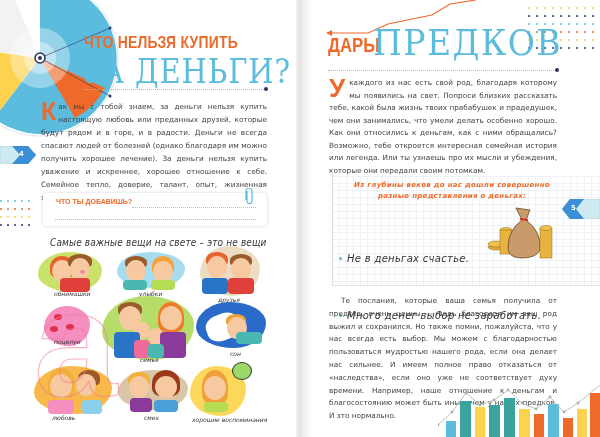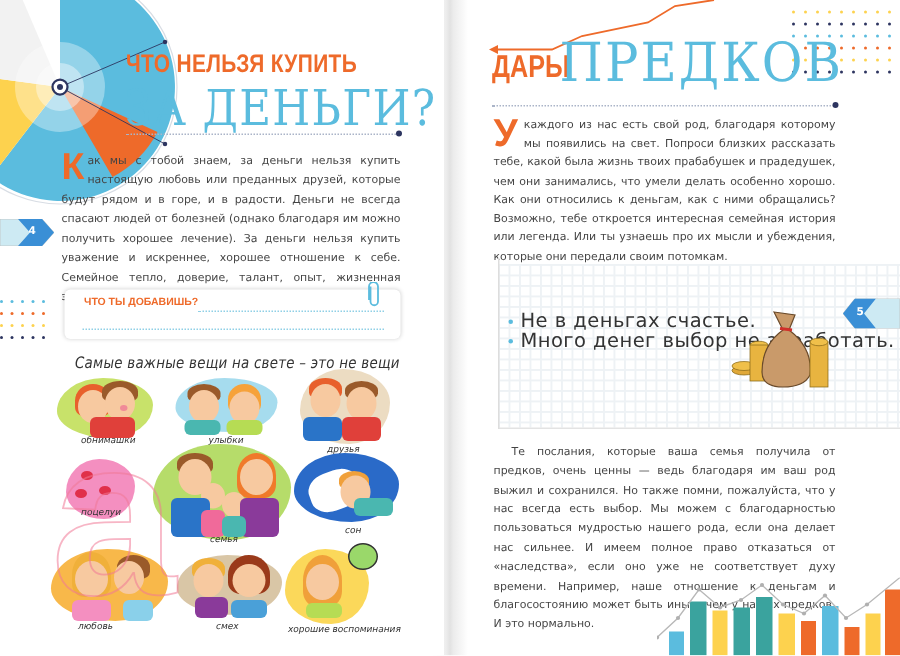--- a/index.html
+++ b/index.html
@@ -67,21 +67,21 @@
     color: #ee6a2a; margin-right: 4px; margin-top: 1px; }
 
   .gridbox { position: absolute; left: 332px; top: 176px; width: 268px; height: 110px;
     background-color: #fff;
     background-image: linear-gradient(#eef2f5 1px, transparent 1px), linear-gradient(90deg, #eef2f5 1px, transparent 1px);
     background-size: 7px 7px; border-bottom: 1px solid #e3e3e3; }
   .gridbox-arrow { position: absolute; left: 332px; top: 172px; width: 1px; height: 114px; background: #ddd; }
   .proverb-head { position: absolute; left: 352px; top: 180px; width: 200px; text-align: center; color: #ee6a2a;
     font-size: 7px; font-weight: bold; line-height: 11px; letter-spacing: 0.3px; font-style: italic; }
   .proverbs { position: absolute; left: 338px; top: 208px; list-style: none; }
-  .proverbs li { position: relative; padding-left: 9px; font-size: 13px; line-height: 13px; color: #333; letter-spacing: 0.3px; white-space: nowrap; }
+  .proverbs li { position: relative; padding-left: 9px; font-size: 10px; line-height: 13px; color: #333; font-style: italic; letter-spacing: 0.3px; white-space: nowrap; margin-top: 44px; }
   .proverbs li::before { content: ""; position: absolute; left: 1px; top: 5px; width: 3px; height: 3px; border-radius: 50%; background: #5bbcde; }
 
   .moneybag { position: absolute; left: 486px; top: 200px; width: 72px; height: 62px; }
   .tab-right { position: absolute; left: 562px; top: 199px; width: 38px; height: 20px; }
   .tab-num-r { position: absolute; left: 571px; top: 204px; font-size: 7px; color: #fff; font-weight: bold; }
 
   .body-r2 { position: absolute; left: 329px; top: 295px; width: 228px; font-size: 7.3px; line-height: 12.8px; color: #444; text-align: justify; text-indent: 12px; }
 
   .bars { position: absolute; left: 438px; top: 385px; width: 162px; height: 52px; }
 
@@ -346,20 +346,21 @@
   <div class="title-r-big">ПРЕДКОВ</div>
   <div class="title-rule-r"></div>
   <div class="title-rule-dot-r"></div>
 
   <div class="body-r1">
     <span class="dropcap-r">У</span><span>каждого из нас есть свой род, благодаря которому мы появились на свет. Попроси близких рассказать тебе, какой была жизнь твоих прабабушек и прадедушек, чем они занимались, что умели делать особенно хорошо. Как они относились к деньгам, как с ними обращались? Возможно, тебе откроется интересная семейная история или легенда. Или ты узнаешь про их мысли и убеждения, которые они передали своим потомкам.</span>
   </div>
 
   <div class="gridbox"></div>
   <div class="gridbox-arrow"></div>
+  <div class="proverb-head">Из глубины веков до нас дошли совершенно разные представления о деньгах:</div>
   <ul class="proverbs">
     <li>Не в деньгах счастье.</li>
     <li>Много денег выбор не заработать.</li>
   </ul>
 
   <svg class="moneybag" viewBox="0 0 72 62">
     <ellipse cx="10" cy="47" rx="8" ry="3" fill="#e0a838" stroke="#8a6a1a" stroke-width="0.5"></ellipse>
     <ellipse cx="10" cy="44" rx="8" ry="3" fill="#f0c04a" stroke="#8a6a1a" stroke-width="0.5"></ellipse>
     <ellipse cx="20" cy="30" rx="6" ry="2.5" fill="#f0c04a" stroke="#8a6a1a" stroke-width="0.5"></ellipse>
     <rect x="14" y="30" width="12" height="24" fill="#e8b440" stroke="#8a6a1a" stroke-width="0.5"></rect>

